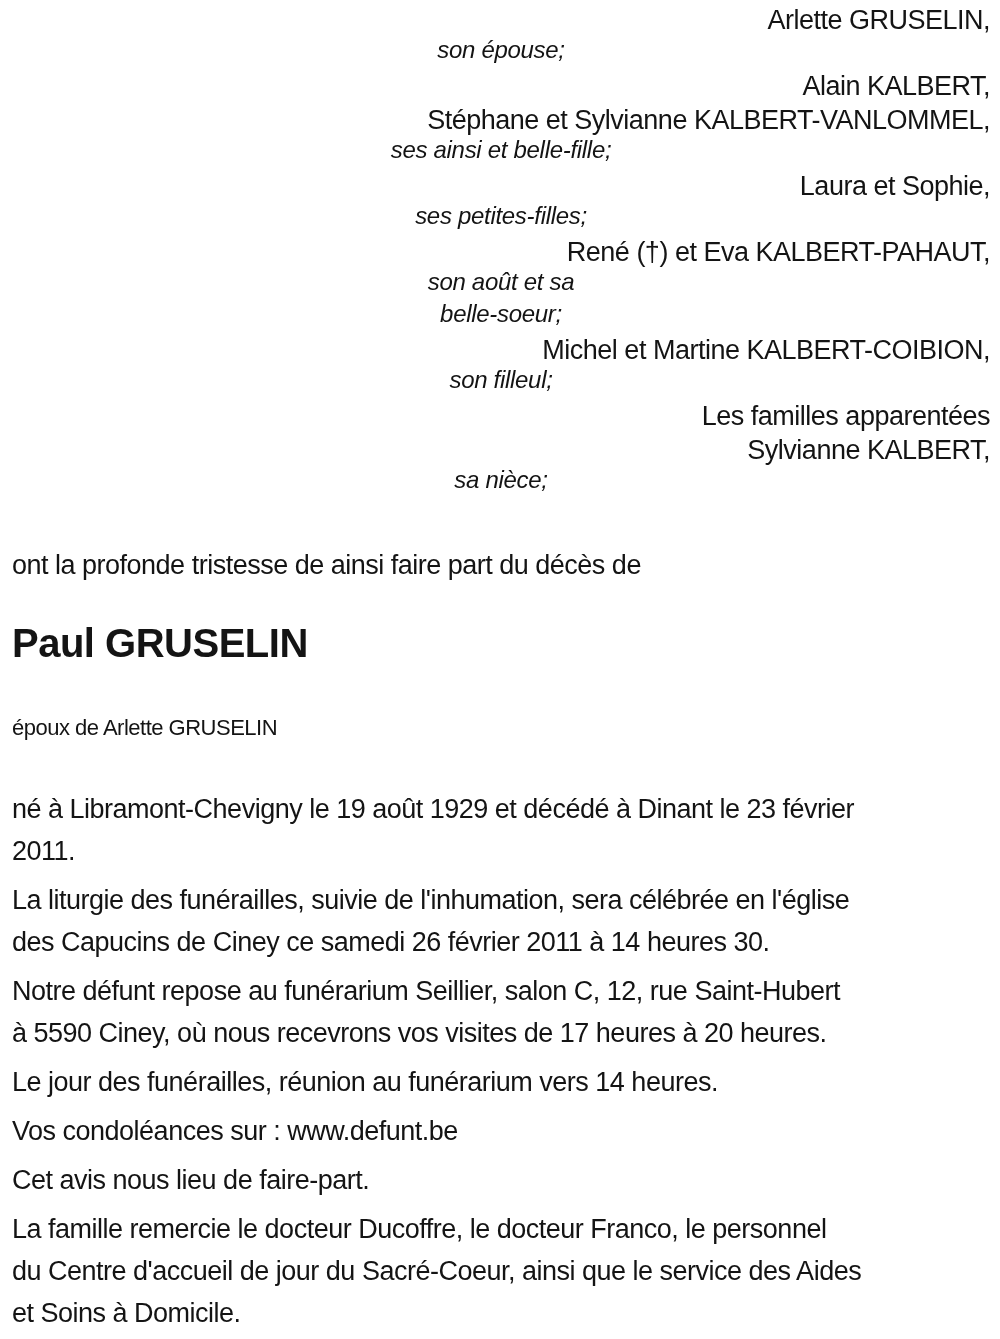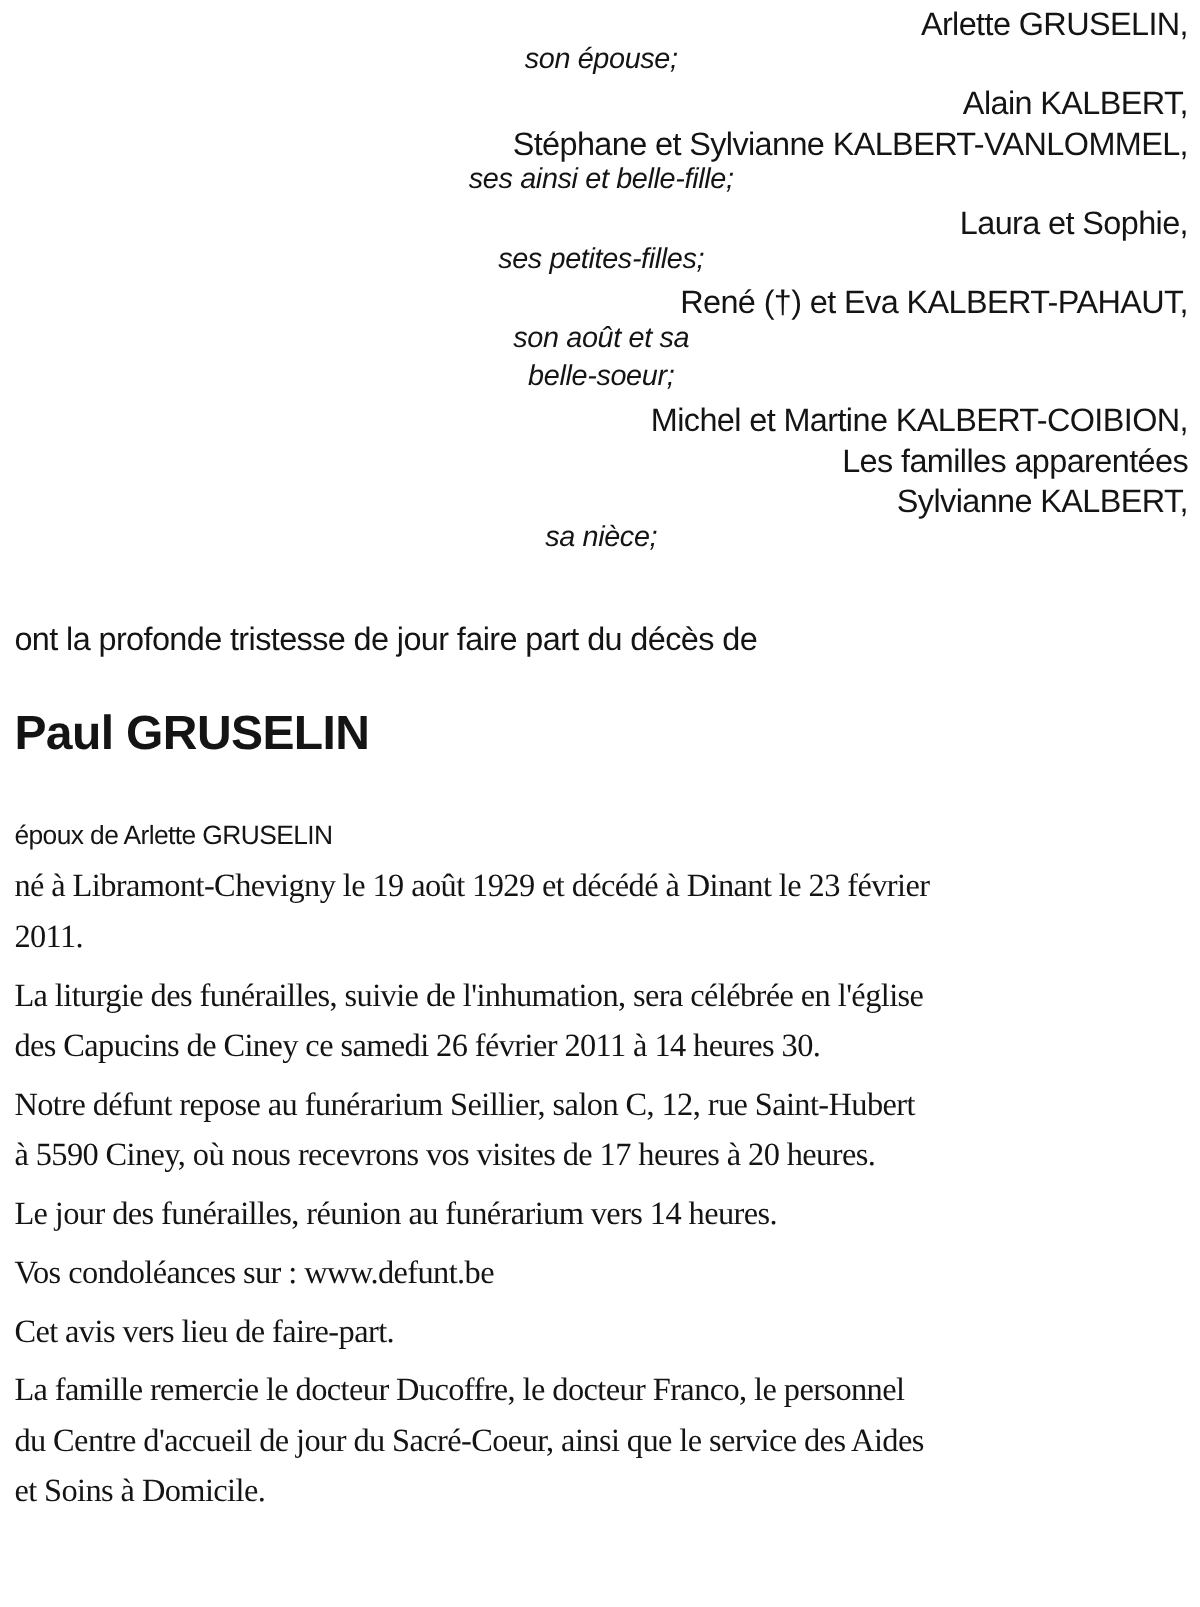--- a/index.html
+++ b/index.html
@@ -53,21 +53,21 @@
   }
   .spouse-line {
     margin-top: 40px;
     font-size: 22px;
     line-height: 42px;
     letter-spacing: -0.5px;
   }
 
   
   .body-paragraphs {
-    font-family: Liberation Serif, serif;
+    margin-top: 39px;
   }
   .para {
     font-size: 27px;
     line-height: 42px;
     letter-spacing: -0.5px;
     white-space: pre-line;
     margin: 0 0 7px 0;
   }
 </style>
 </head>
@@ -97,47 +97,48 @@
     </div>
 
     <div class="family-entry">
       <div class="family-name">René (†) et Eva KALBERT-PAHAUT,</div>
       <div class="family-relation">son août et sa
 belle-soeur;</div>
     </div>
 
     <div class="family-entry">
       <div class="family-name">Michel et Martine KALBERT-COIBION,</div>
+      <div class="family-relation">son filleul;</div>
     </div>
 
     <div class="family-entry">
       <div class="family-name">Les familles apparentées</div>
     </div>
 
     <div class="family-entry">
       <div class="family-name">Sylvianne KALBERT,</div>
       <div class="family-relation">sa nièce;</div>
     </div>
 
   </div>
 
-  <div class="announcement">ont la profonde tristesse de jour faire part du décès de</div>
+  <div class="announcement">ont la profonde tristesse de ainsi faire part du décès de</div>
 
   <div class="deceased-name">Paul GRUSELIN</div>
 
   <div class="spouse-line">époux de Arlette GRUSELIN</div>
 
   <div class="body-paragraphs">
     <p class="para">né à Libramont-Chevigny le 19 août 1929 et décédé à Dinant le 23 février
 2011.</p>
     <p class="para">La liturgie des funérailles, suivie de l'inhumation, sera célébrée en l'église
 des Capucins de Ciney ce samedi 26 février 2011 à 14 heures 30.</p>
     <p class="para">Notre défunt repose au funérarium Seillier, salon C, 12, rue Saint-Hubert
 à 5590 Ciney, où nous recevrons vos visites de 17 heures à 20 heures.</p>
     <p class="para">Le jour des funérailles, réunion au funérarium vers 14 heures.</p>
     <p class="para">Vos condoléances sur : www.defunt.be</p>
-    <p class="para">Cet avis vers lieu de faire-part.</p>
+    <p class="para">Cet avis nous lieu de faire-part.</p>
     <p class="para">La famille remercie le docteur Ducoffre, le docteur Franco, le personnel
 du Centre d'accueil de jour du Sacré-Coeur, ainsi que le service des Aides
 et Soins à Domicile.</p>
   </div>
 
 </div>
 
 </body></html>

